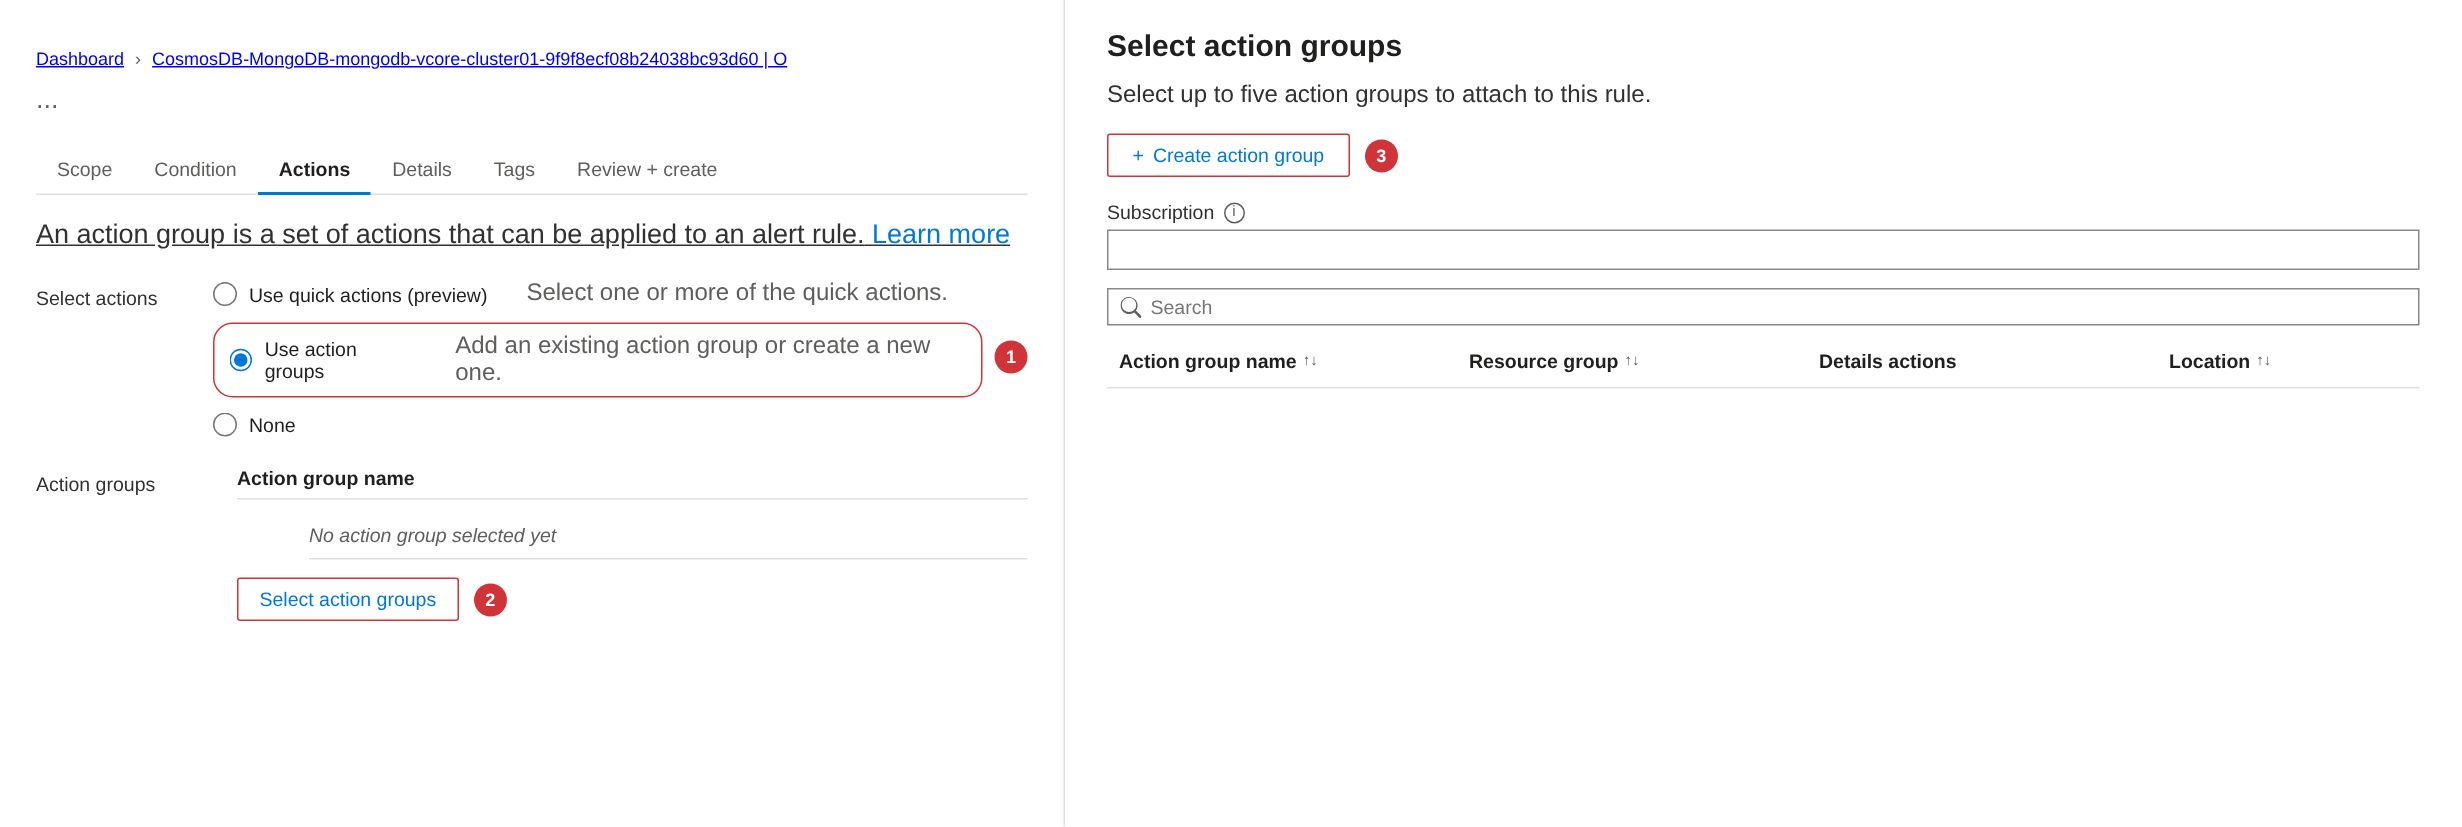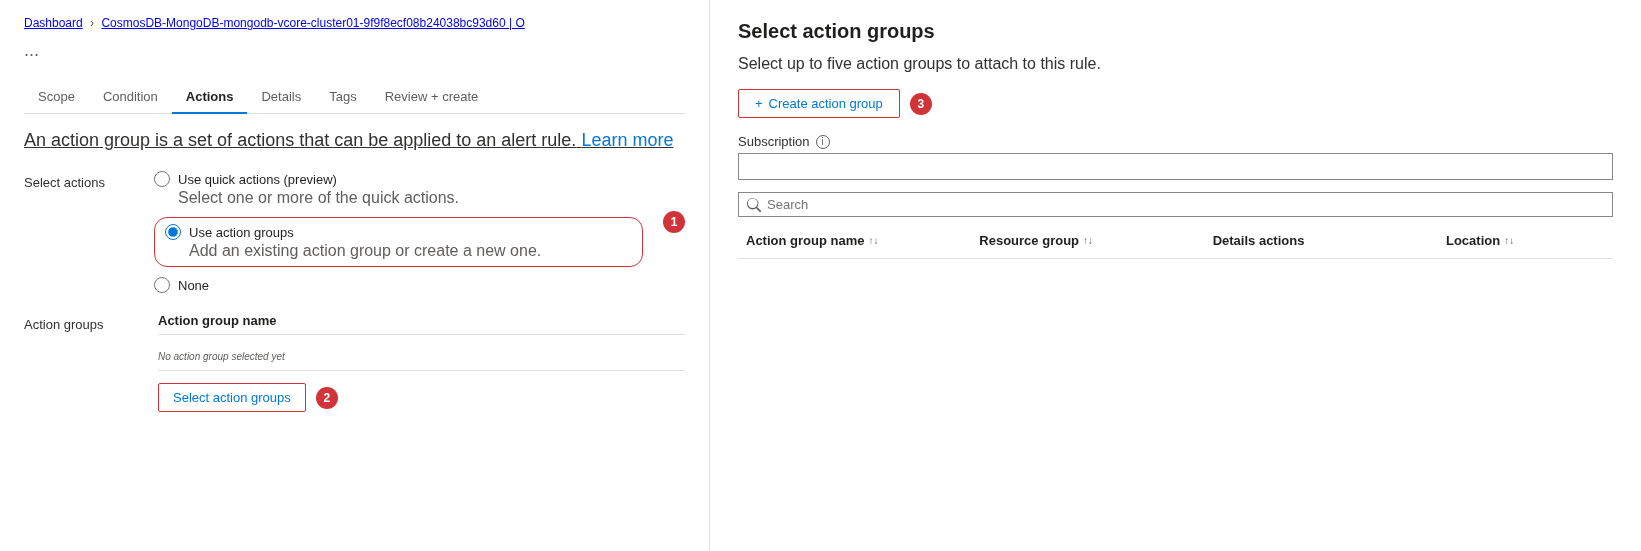--- a/index.html
+++ b/index.html
@@ -2,21 +2,21 @@
 <html><head>
   <meta charset="utf-8">
   <style>
     * { box-sizing: border-box; margin: 0; padding: 0; }
     body { font-family: 'Segoe UI', Arial, sans-serif; font-size: 13px; color: #333; background: #fff; display: flex; height: 551px; overflow: hidden; }
 
     
     .left-panel {
       width: 710px;
       min-width: 710px;
-      padding: 16px 24px;
+      padding: 32px 24px;
       border-right: 1px solid #e0e0e0;
       overflow-y: auto;
     }
 
     .breadcrumb {
       font-size: 12px;
       color: #0078d4;
       margin-bottom: 10px;
       white-space: nowrap;
       overflow: hidden;
@@ -66,39 +66,39 @@
       font-size: 18px;
       color: #323130;
       margin-bottom: 20px;
       text-decoration: underline;
     }
     .description a { color: #0078d4; text-decoration: none; }
 
     
     .section-row {
       display: flex;
-      gap: 20px;
+      gap: 8px;
       margin-bottom: 20px;
     }
     .section-label {
       font-size: 13px;
       color: #323130;
       min-width: 110px;
       padding-top: 4px;
     }
     .options-col {
       display: flex;
       flex-direction: column;
       gap: 10px;
       flex: 1;
     }
 
     .radio-option {
       display: flex;
-      flex-direction: column;
+      flex-direction: row;
       gap: 2px;
     }
     .radio-label-row {
       display: flex;
       align-items: center;
       gap: 8px;
     }
     .radio-input {
       width: 16px;
       height: 16px;
@@ -136,23 +136,24 @@
     .ag-header {
       font-size: 13px;
       font-weight: 600;
       color: #201f1e;
       border-bottom: 1px solid #e0e0e0;
       padding-bottom: 6px;
     }
     .ag-empty {
       font-style: italic;
       color: #605e5c;
-      font-size: 10px;
+      font-size: 13px;
       padding: 8px 0;
       border-bottom: 1px solid #e0e0e0;
+      margin-left: 48px;
     }
 
     .select-btn-row {
       display: flex;
       align-items: center;
       gap: 10px;
       margin-top: 4px;
     }
     .select-ag-btn {
       border: 1.5px solid #d13438;

